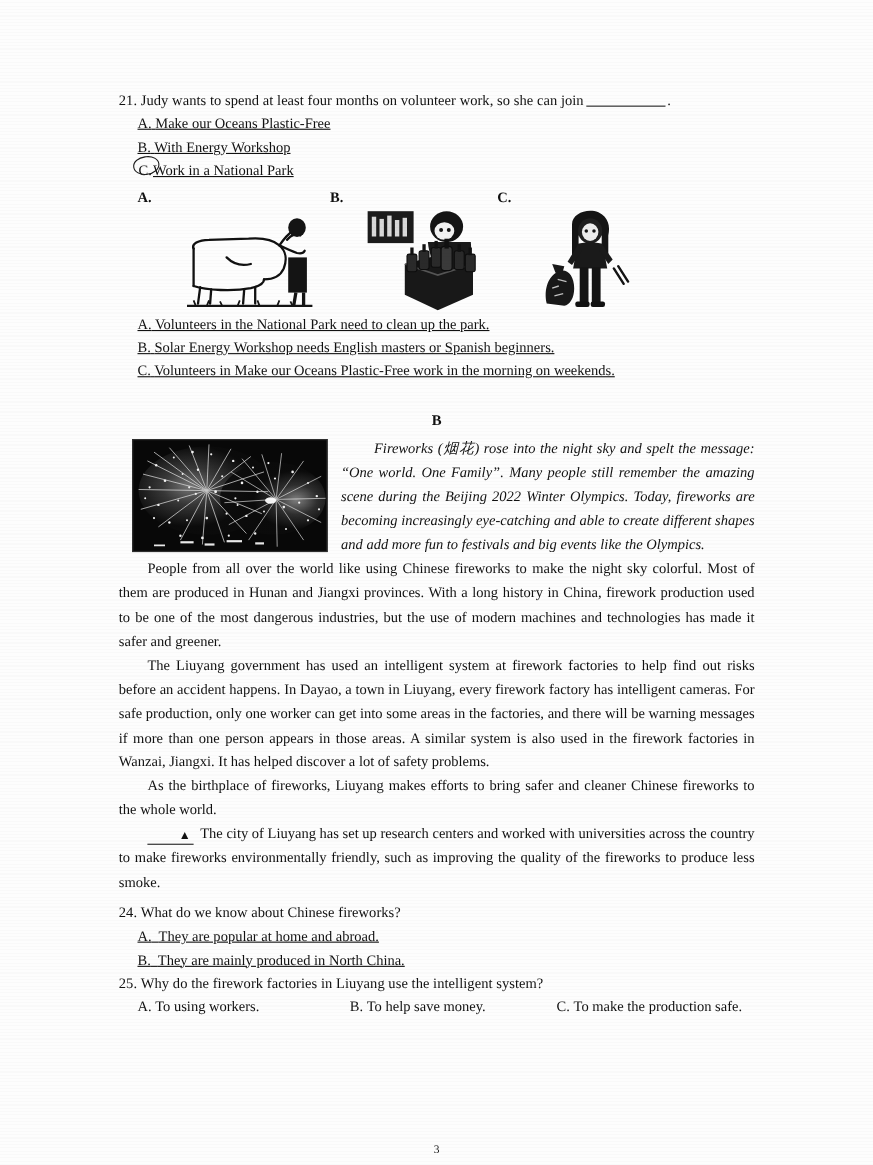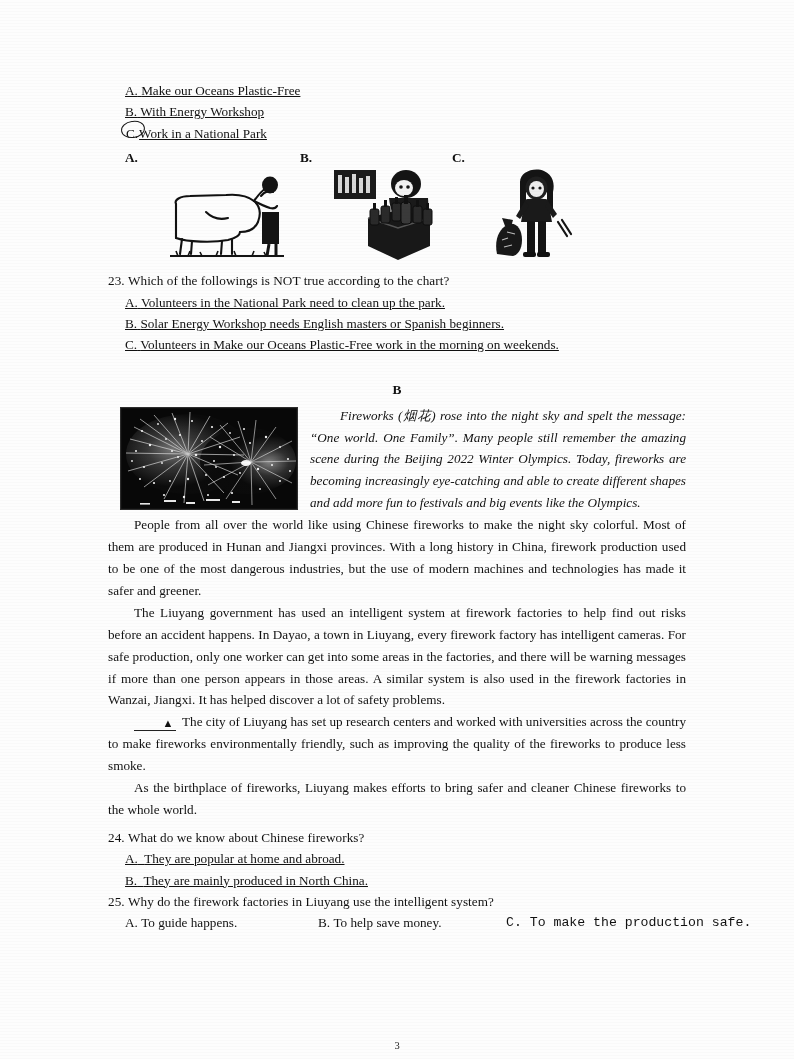--- a/index.html
+++ b/index.html
@@ -175,20 +175,23 @@
     background-image:
       repeating-linear-gradient(0deg, rgba(0,0,0,.5) 0 1px, transparent 1px 3px);
   }
 </style>
 </head>
 <body>
 
 <div class="page">
   <div class="content">
 
+    <div class="q-line">
+      <span class="q-num">21.</span><span>Judy wants to spend at least four months on volunteer work, so she can join</span><span class="blank-long"></span><span>.</span>
+    </div>
     <div class="opt">
       <span>A.</span>
       <span>Make our Oceans Plastic-Free</span>
     </div>
     <div class="opt">
       <span>B.</span>
       <span>With Energy Workshop</span>
     </div>
     <div class="opt">
       <span class="circled"><span class="ring"></span><span>C.</span></span><span>Work in a National Park</span>
@@ -307,23 +310,20 @@
           </g>
 
           <g stroke="#141414" stroke-width="2.2" fill="none" stroke-linecap="round">
             <path d="M69 56 L78 70"></path>
             <path d="M73 54 L82 68"></path>
           </g>
         </svg>
       </div>
     </div>
 
-    <div class="q-line" style="margin-top:8px;">
-      <span class="q-num">23.</span><span>Which of the followings is NOT true according to the chart?</span>
-    </div>
     <div class="opt">
       <span>A.</span>
       <span>Volunteers in the National Park need to clean up the park.</span>
     </div>
     <div class="opt">
       <span>B.</span>
       <span>Solar Energy Workshop needs English masters or Spanish beginners.</span>
     </div>
     <div class="opt">
       <span>C.</span>
@@ -443,47 +443,47 @@
         </g>
         <rect x="0.6" y="0.6" width="176.8" height="101.8" fill="none" stroke="#2e2e2e" stroke-width="1.2"></rect>
       </svg>
     </div>
 
     <p class="body first-para">Fireworks (烟花) rose into the night sky and spelt the message: “One world. One Family”. Many people still remember the amazing scene during the Beijing 2022 Winter Olympics. Today, fireworks are becoming increasingly eye-catching and able to create different shapes and add more fun to festivals and big events like the Olympics.</p>
     <p class="body">People from all over the world like using Chinese fireworks to make the night sky colorful. Most of them are produced in Hunan and Jiangxi provinces. With a long history in China, firework production used to be one of the most dangerous industries, but the use of modern machines and technologies has made it safer and greener.</p>
     <div style="clear:both;"></div>
     <p class="body">The Liuyang government has used an intelligent system at firework factories to help find out risks before an accident happens. In Dayao, a town in Liuyang, every firework factory has intelligent cameras. For safe production, only one worker can get into some areas in the factories, and there will be warning messages if more than one person appears in those areas. A similar system is also used in the firework factories in Wanzai, Jiangxi. It has helped discover a lot of safety problems.</p>
 
+    <p class="body">As the birthplace of fireworks, Liuyang makes efforts to bring safer and cleaner Chinese fireworks to the whole world.</p>
+
     <p class="body"><span class="blank-tri">▲</span><span>The city of Liuyang has set up research centers and worked with universities across the country to make fireworks environmentally friendly, such as improving the quality of the fireworks to produce less smoke.</span></p>
-
-    <p class="body">As the birthplace of fireworks, Liuyang makes efforts to bring safer and cleaner Chinese fireworks to the whole world.</p>
 
     <div class="q-line q-after">
       <span class="q-num">24.</span><span>What do we know about Chinese fireworks?</span>
     </div>
     <div class="opt">
       <span>A.</span>&nbsp;
       <span>They are popular at home and abroad.</span>
     </div>
     <div class="opt">
       <span>B.</span>&nbsp;
       <span>They are mainly produced in North China.</span>
     </div>
 
     <div class="q-line">
       <span class="q-num">25.</span><span>Why do the firework factories in Liuyang use the intelligent system?</span>
     </div>
     <div class="opt-row">
       <span class="col" style="left:17px;">
-        <span>A.</span>&nbsp;<span>To guide happens.</span>
+        <span>A.</span>&nbsp;<span>To using workers.</span>
       </span>
       <span class="col" style="left:210px;">
         <span>B.</span>&nbsp;<span>To help save money.</span>
       </span>
-      <span class="col" style="left:398px;font-family:Liberation Mono, monospace;">
+      <span class="col" style="left:398px;">
         <span>C.</span>&nbsp;<span>To make the production safe.</span>
       </span>
     </div>
 
   </div>
 
   <div class="page-num">3</div>
   <div class="grain"></div>
 </div>
 

